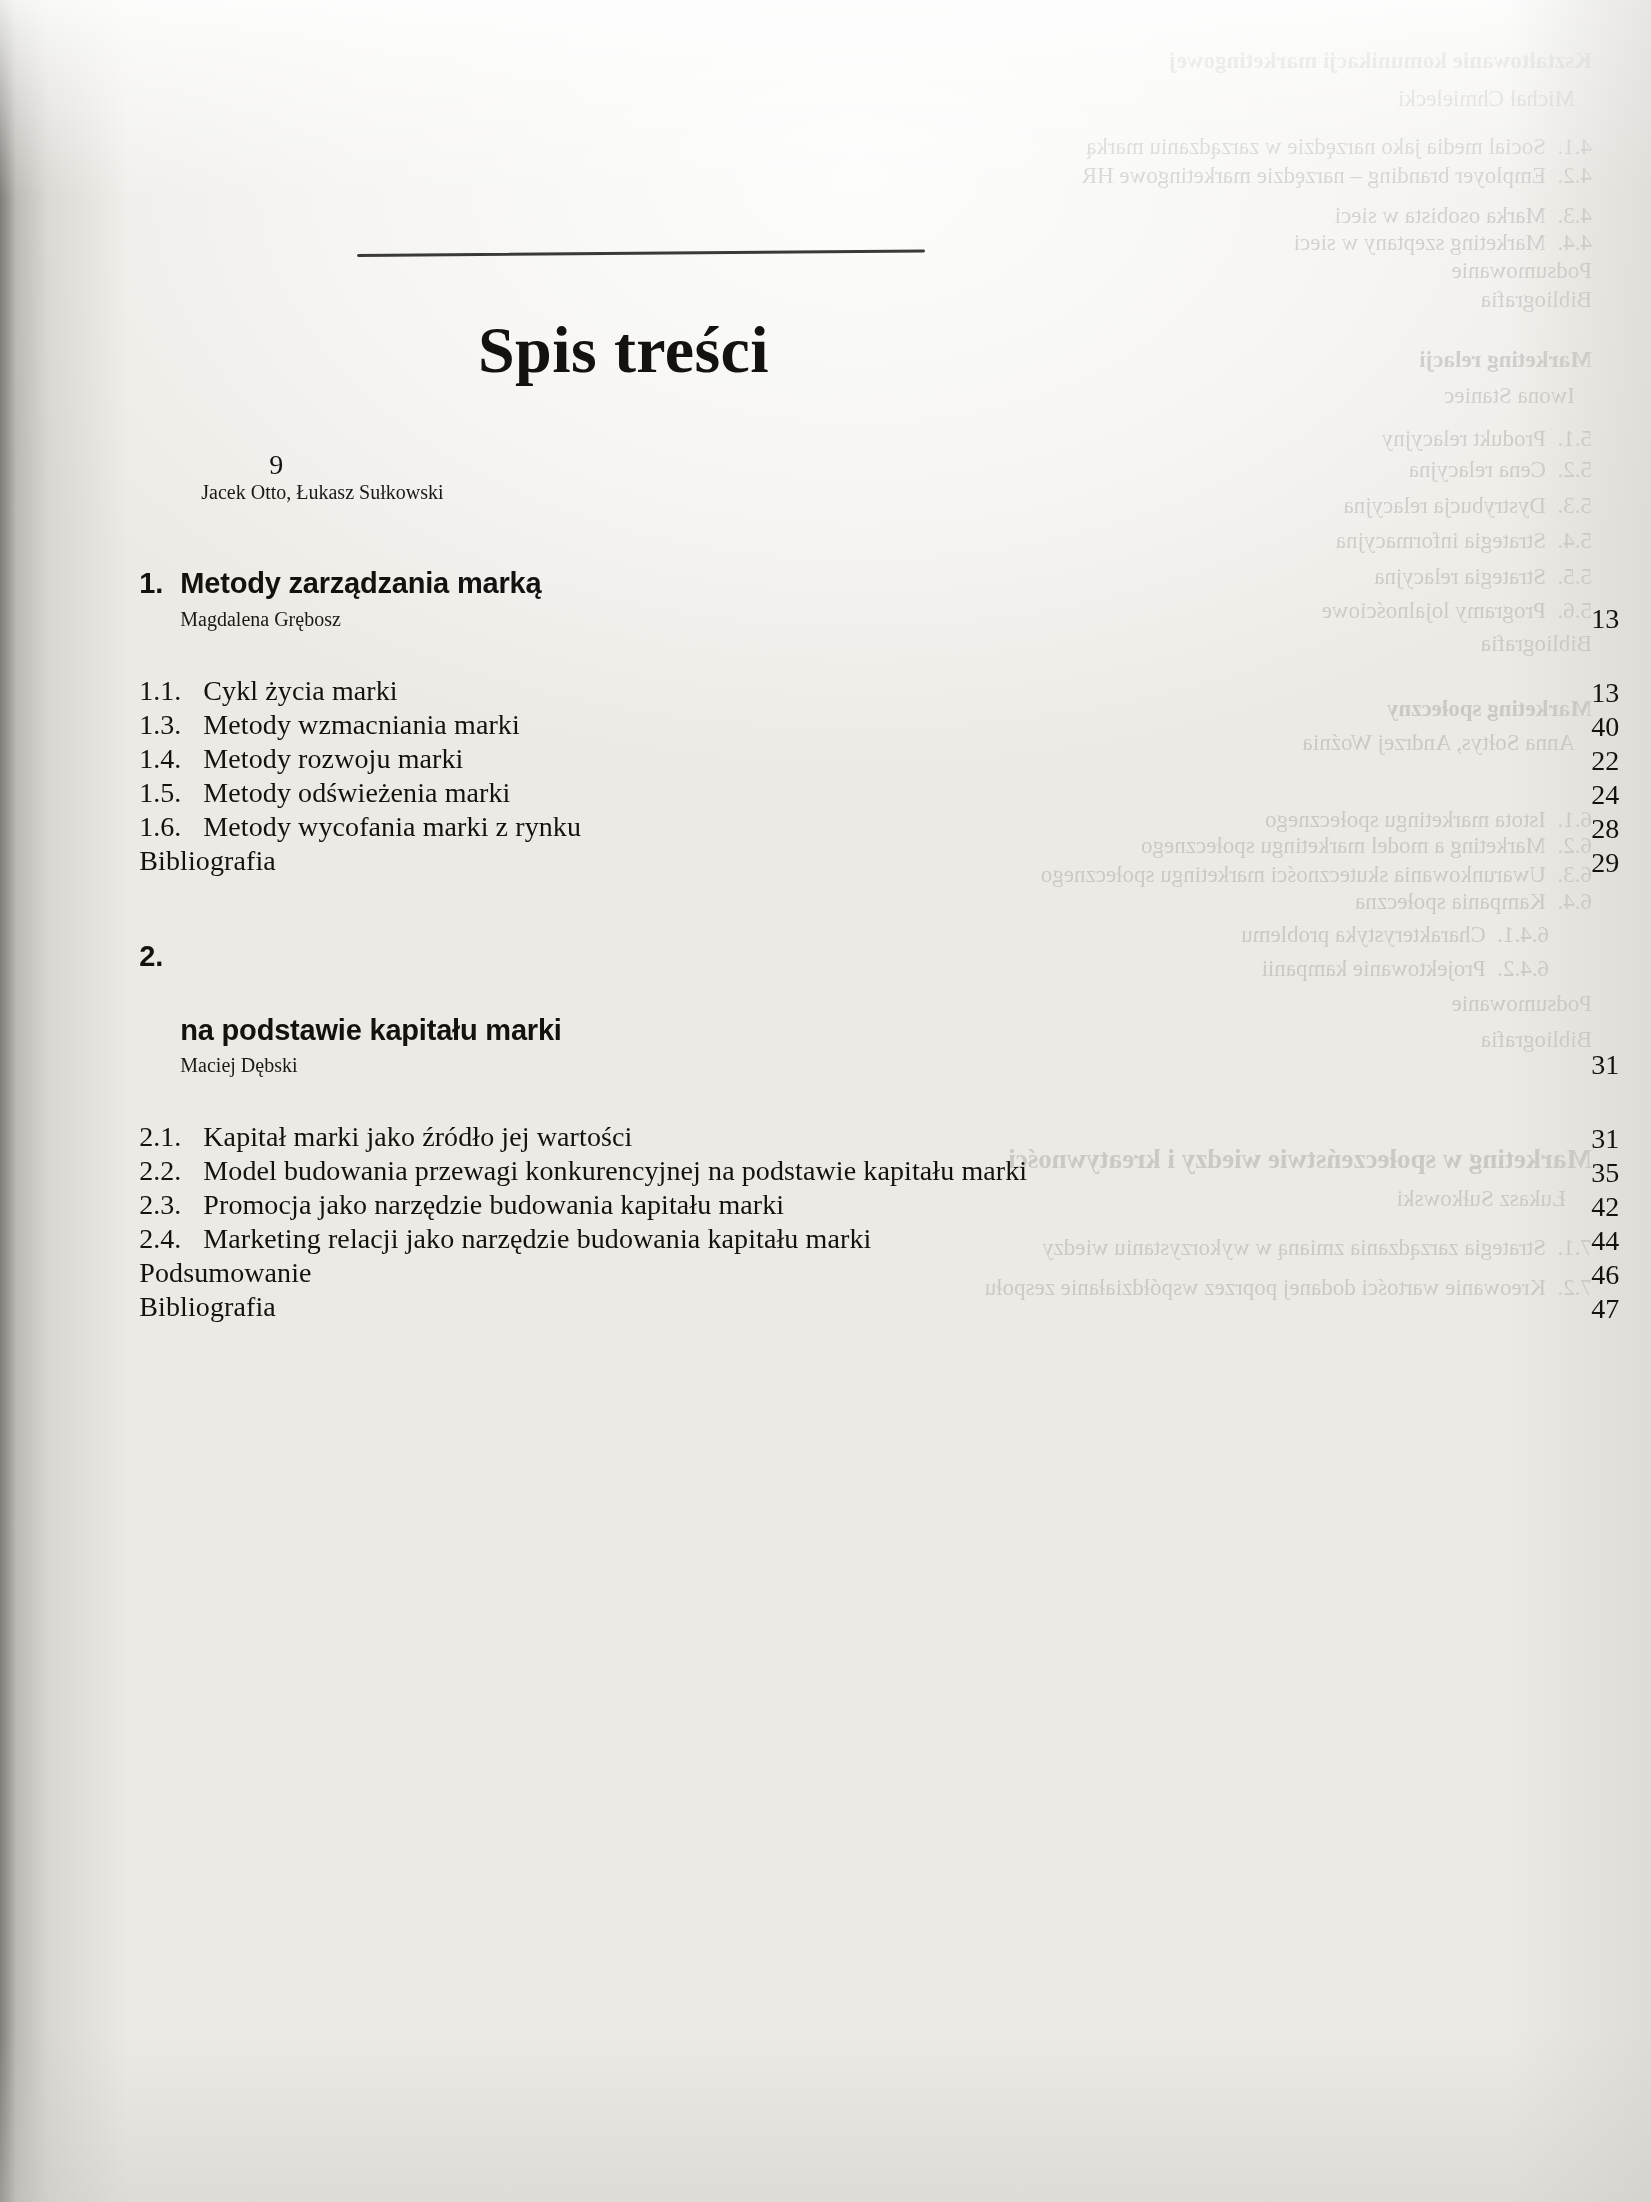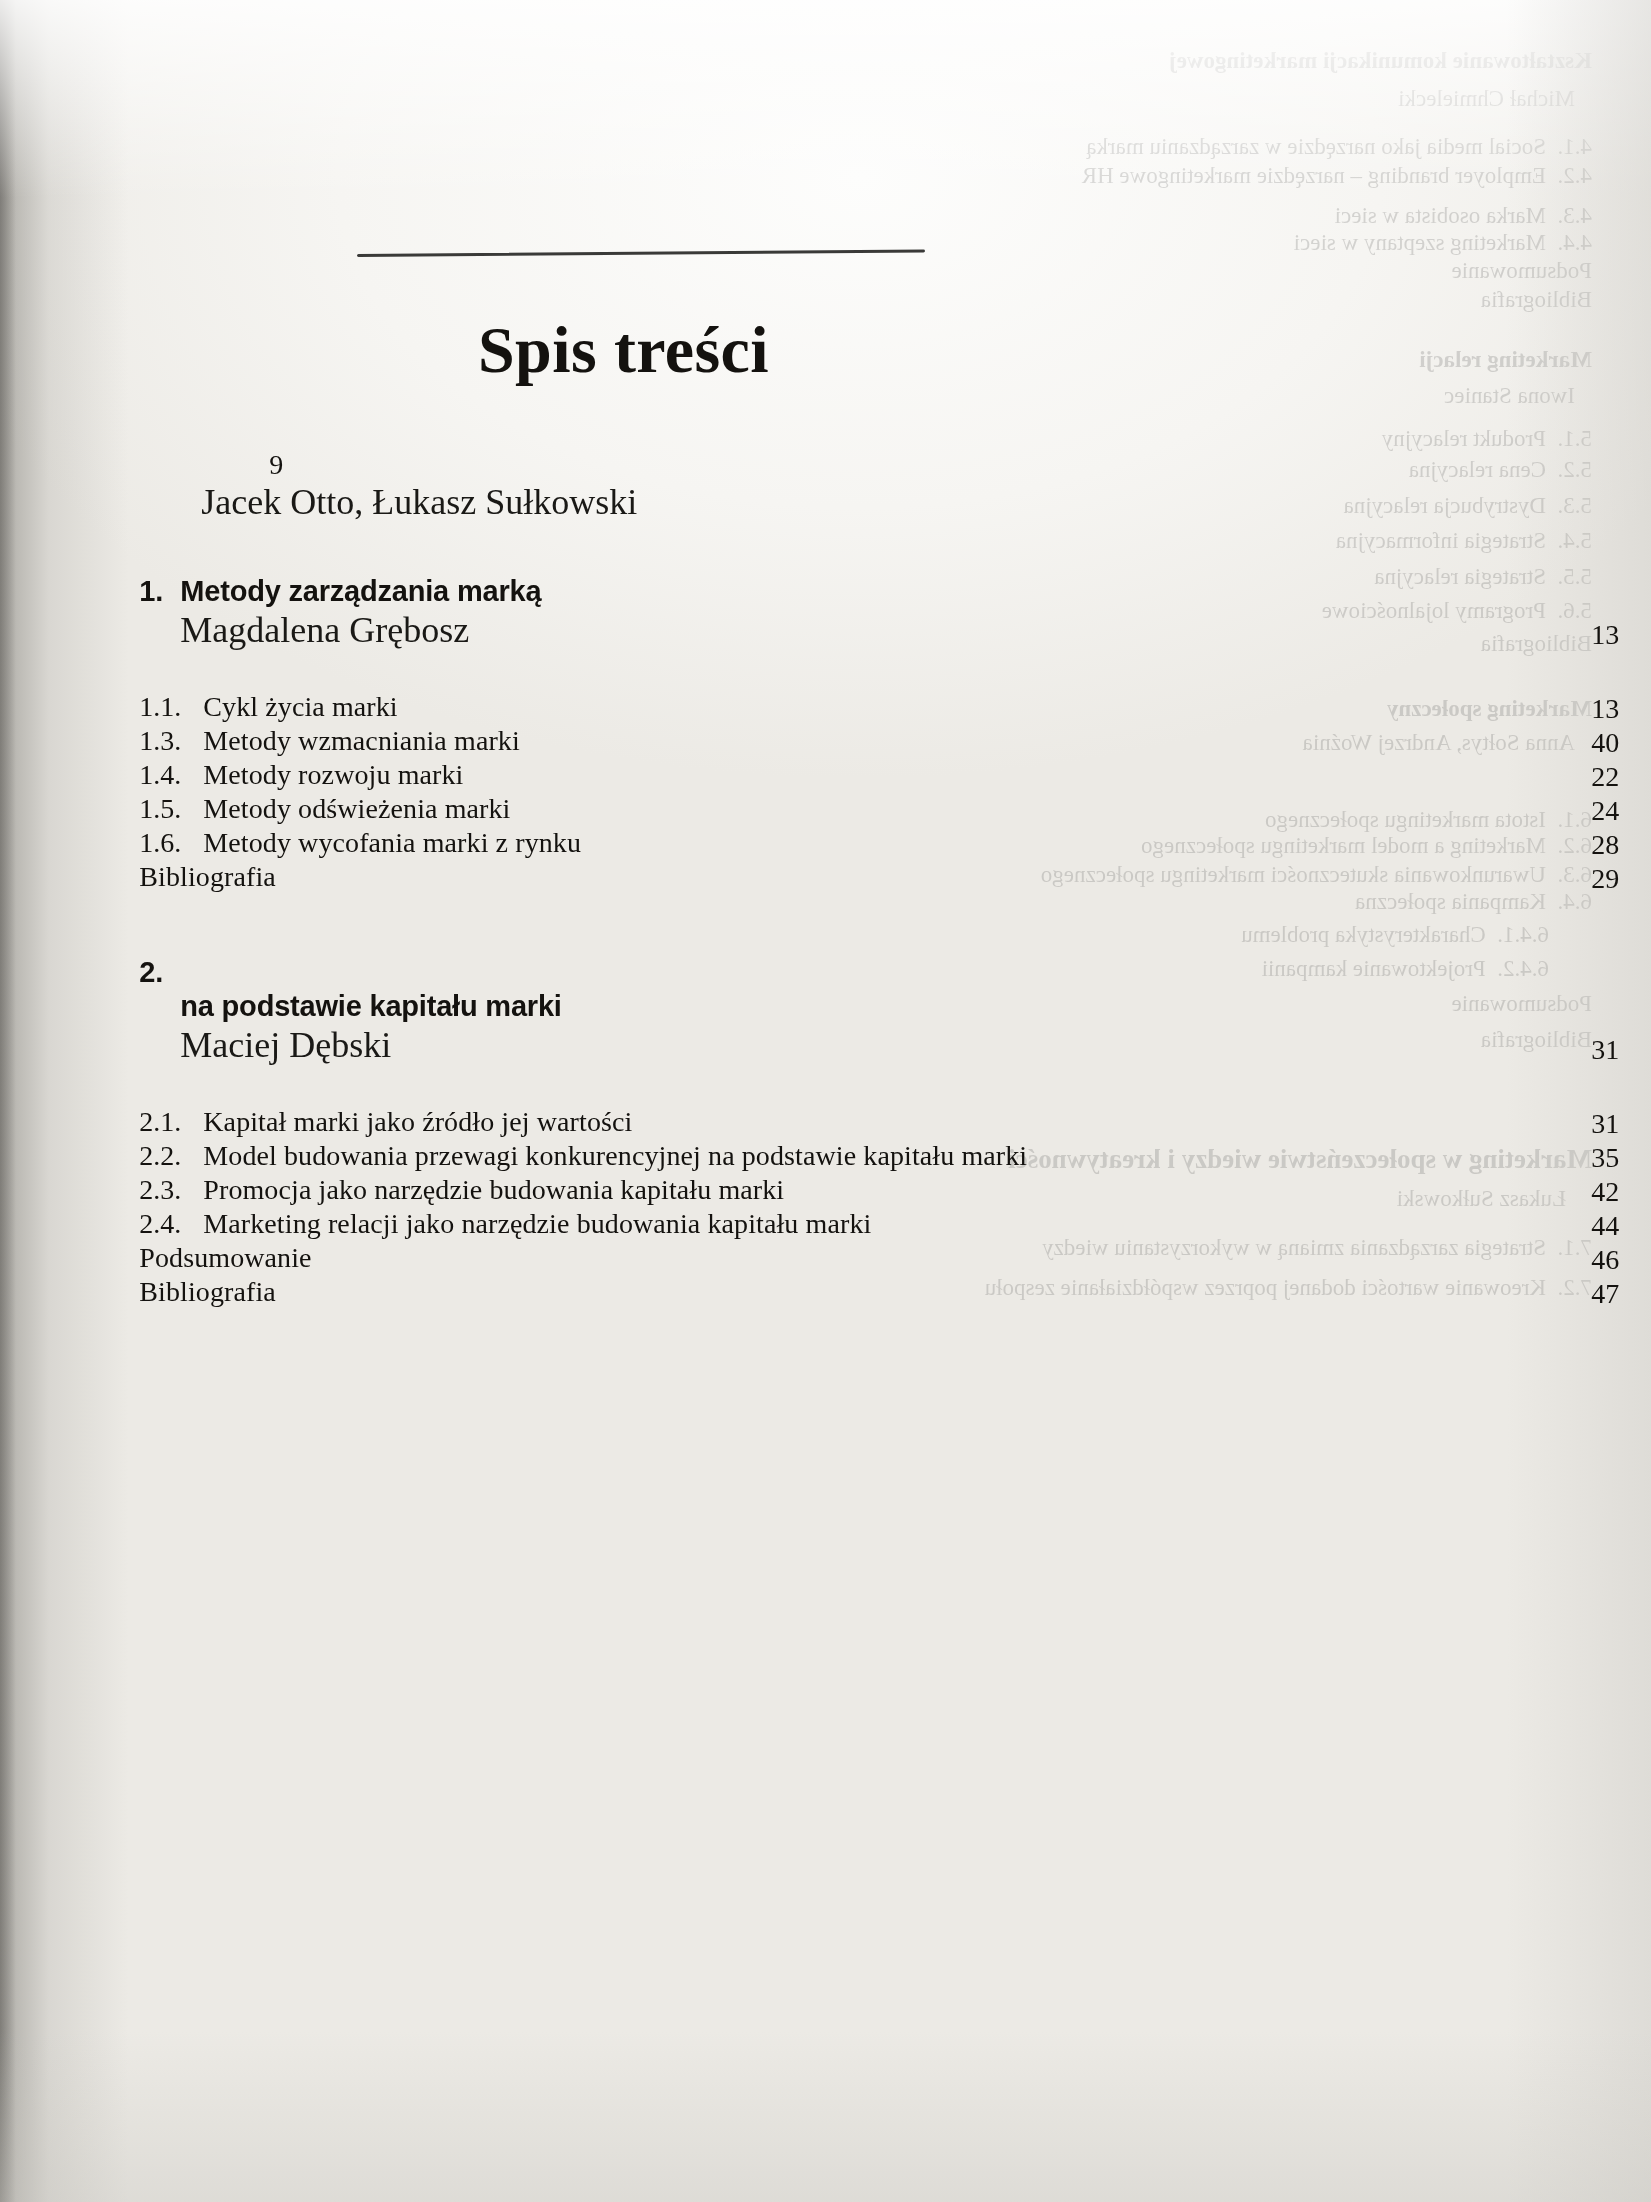--- a/index.html
+++ b/index.html
@@ -152,30 +152,30 @@
   
   .chapter .num,
   .chapter .txt {
     font-family: "Liberation Sans", sans-serif;
     font-weight: 700;
     font-size: 29px;
     letter-spacing: -0.2px;
   }
   .chapter .num { width: 41px; }
   .chapter .txt { padding-left: 0; }
-  .chapter2 .txt { padding-left: 41px; }
+  .chapter2 .txt { padding-left: 41px; margin-top: 40px; }
 
   .head-only .txt {
     font-family: "Liberation Sans", sans-serif;
     font-weight: 700;
     font-size: 29px;
   }
 
   .author .txt {
-    font-size: 36px;
+    font-size: 20px;
     color: #1a1916;
   }
 
   .sub .num { width: 64px; }
   .sub .txt { letter-spacing: 0.1px; }
 
   .sp-10 { height: 8.6px; }
   .sp-46 { height: 40px; }
   .sp-60 { height: 52px; }
 

